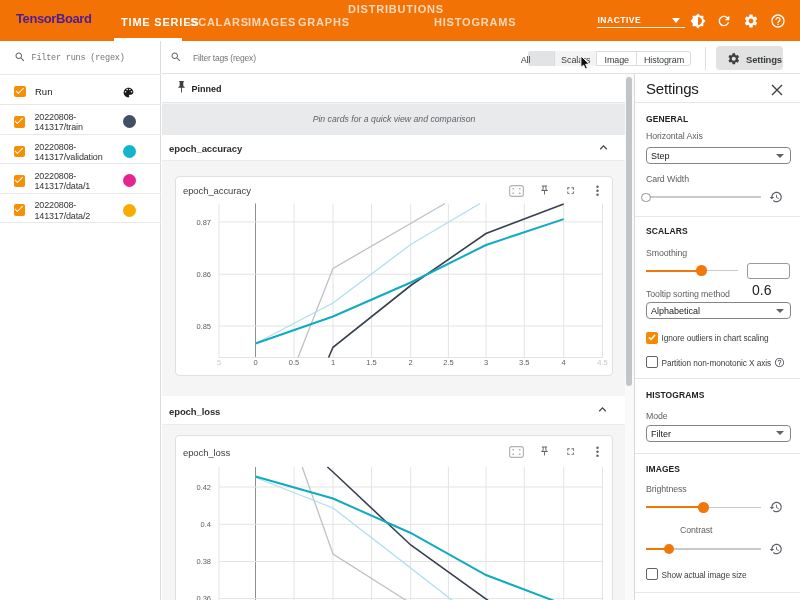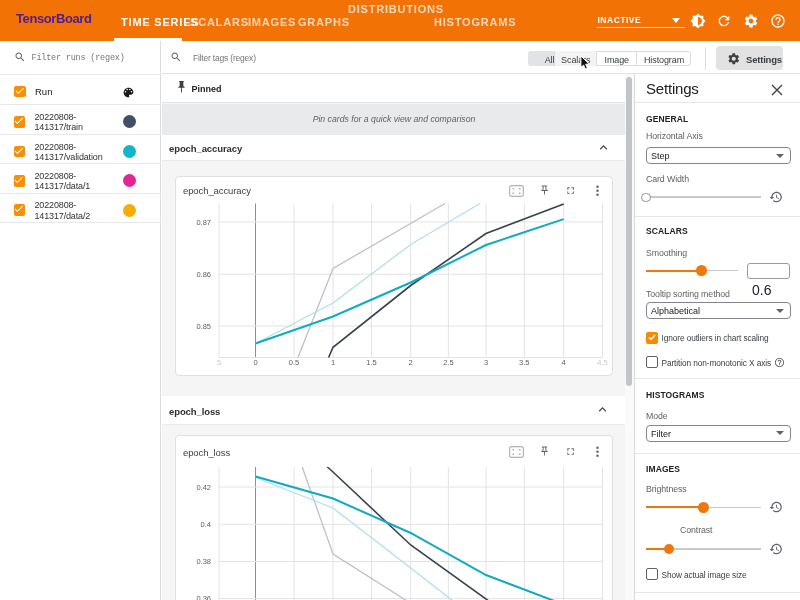--- a/index.html
+++ b/index.html
@@ -88,21 +88,21 @@
 <div class="abs" style="left:162px;top:41px;width:638px;height:32.5px;background:#fff;border-bottom:1px solid #e2e2e2;"></div>
 <svg class="abs" style="left:170px;top:51px;" width="12" height="12" viewBox="0 0 24 24">
     <path fill="#5f6368" d="M15.5 14h-.79l-.28-.27C15.41 12.59 16 11.11 16 9.5 16 5.91 13.09 3 9.5 3S3 5.91 3 9.5 5.91 16 9.5 16c1.61 0 3.09-.59 4.23-1.57l.27.28v.79l5 4.99L20.49 19l-4.99-5zm-6 0C7.01 14 5 11.99 5 9.5S7.01 5 9.5 5 14 7.01 14 9.5 11.99 14 9.5 14z"></path>
   </svg>
 <div class="abs" style="left:193px;top:53px;color:#757575;font-size:8.5px;letter-spacing:-0.2px;">Filter tags (regex)</div>
 
 <div class="abs" style="left:528px;top:50.5px;width:163px;height:15.5px;border:1px solid #dadce0;border-radius:3px;background:#fff;"></div>
 <div class="abs" style="left:528px;top:50.5px;width:27px;height:15.5px;background:#e2e3e5;border-right:1px solid #dadce0;border-radius:3px 0 0 3px;"></div>
 <div class="abs" style="left:555px;top:50.5px;width:41.5px;height:15.5px;border-right:1px solid #dadce0;background:#f3f3f3;"></div>
 <div class="abs" style="left:596.5px;top:50.5px;width:40.5px;height:15.5px;border-right:1px solid #dadce0;"></div>
-<div class="abs tgt" style="left:536px;top:54.5px;width:27px;">All</div>
+<div class="abs tgt" style="left:512px;top:54.5px;width:27px;">All</div>
 <div class="abs tgt" style="left:555px;top:54.5px;width:41.5px;">Scalars</div>
 <div class="abs tgt" style="left:596.5px;top:54.5px;width:40.5px;">Image</div>
 <div class="abs tgt" style="left:637px;top:54.5px;width:54px;">Histogram</div>
 <style>.tgt { font-size:9px; color:#3c4043; text-align:center; letter-spacing:-0.1px; }</style>
 
 <svg class="abs" style="left:580px;top:55.5px;" width="12" height="16" viewBox="0 0 14 19">
     <polygon points="1,0 1,13.5 4.2,10.8 6.2,15.4 8.6,14.3 6.6,9.8 10.8,9.5" fill="#111" stroke="#fff" stroke-width="1.1"></polygon>
   </svg>
 
 <div class="abs" style="left:162px;top:73.5px;width:472px;height:29.5px;background:#fff;border-bottom:1px solid #e4e4e4;"></div>

